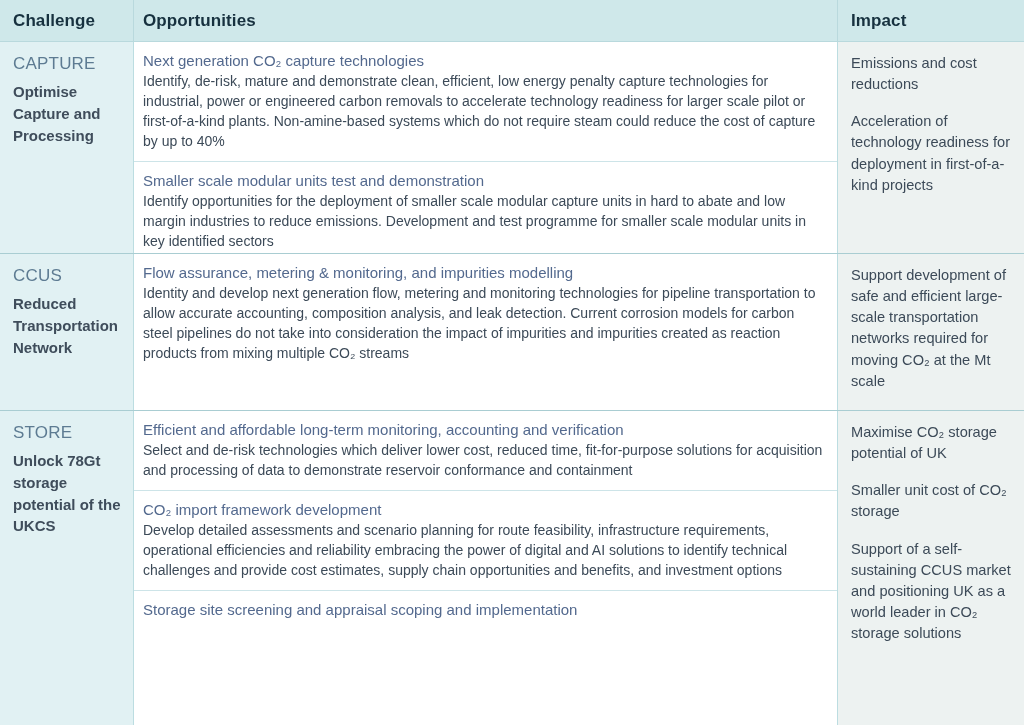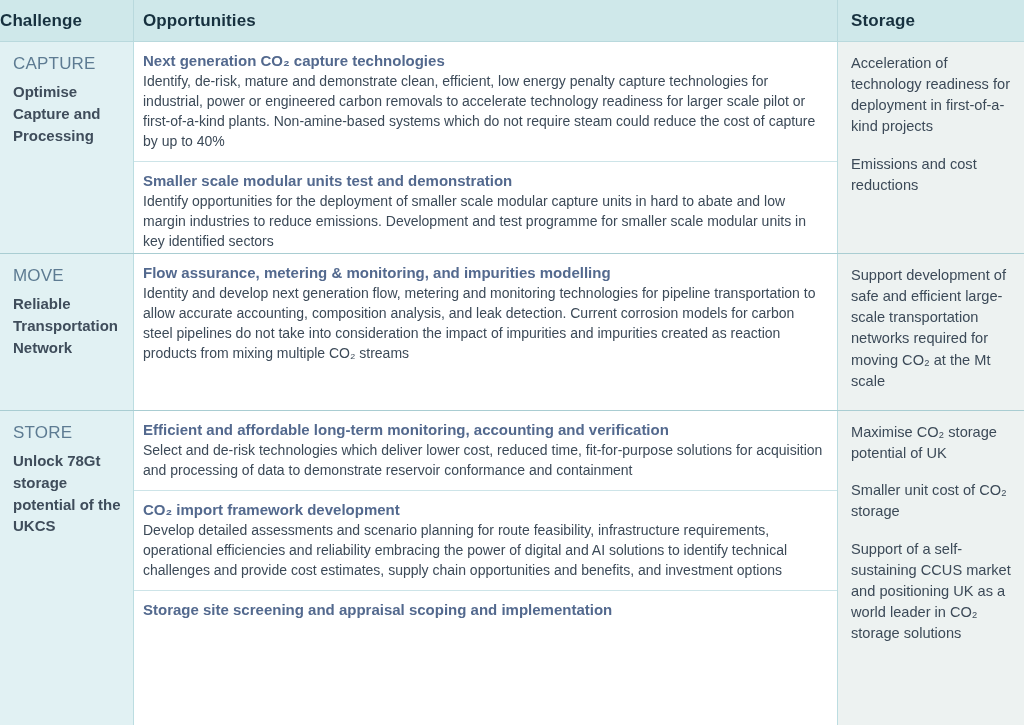--- a/index.html
+++ b/index.html
@@ -37,21 +37,21 @@
     font-weight: bold;
     color: #17313f;
     display: flex;
     align-items: center;
     box-sizing: border-box;
     letter-spacing: 0.1px;
   }
   .th-challenge {
     width: 134px;
     flex: 0 0 134px;
-    padding-left: 0;
+    padding-left: 13px;
     border-right: 1px solid #b9d9dd;
   }
   .th-opportunities {
     flex: 1 1 auto;
     padding-left: 9px;
     border-right: 1px solid #b9d9dd;
   }
   .th-impact {
     width: 186px;
     flex: 0 0 186px;
@@ -108,21 +108,21 @@
     background: #ffffff;
   }
   .opp-item {
     box-sizing: border-box;
     padding: 9px 12px 9px 9px;
     border-bottom: 1px solid #cde4e8;
   }
   .opp-item:last-child { border-bottom: none; }
   .opp-title {
     font-size: 15px;
-    font-weight: bold;
+    font-weight: normal;
     color: #53698e;
     line-height: 1.35;
     margin: 0 0 1px 0;
   }
   .opp-body {
     font-size: 14px;
     color: #3c4a58;
     line-height: 1.42;
     margin: 0;
   }
@@ -144,50 +144,50 @@
   .impact-p:last-child { margin-bottom: 0; }
 </style>
 </head>
 <body>
 
 <div class="table">
 
   <div class="thead">
     <div class="th th-challenge">Challenge</div>
     <div class="th th-opportunities">Opportunities</div>
-    <div class="th th-impact">Storage</div>
+    <div class="th th-impact">Impact</div>
   </div>
 
   <div class="tbody">
 
     <div class="trow row-capture">
       <div class="cell-challenge">
         <div class="challenge-title">CAPTURE</div>
         <div class="challenge-sub">Optimise Capture and Processing</div>
       </div>
       <div class="cell-opportunities">
         <div class="opp-item">
           <p class="opp-title">Next generation CO₂ capture technologies</p>
           <p class="opp-body">Identify, de-risk, mature  and demonstrate clean, efficient, low energy penalty capture technologies for industrial, power or engineered carbon removals to accelerate technology readiness for larger scale pilot or first-of-a-kind plants. Non-amine-based systems which do not require steam could reduce the cost of capture by up to 40%</p>
         </div>
         <div class="opp-item">
           <p class="opp-title">Smaller scale modular units test and demonstration</p>
           <p class="opp-body">Identify opportunities for the deployment of smaller scale modular capture units in hard to abate and low margin industries to reduce emissions. Development and test programme for smaller scale modular units in key identified sectors</p>
         </div>
       </div>
       <div class="cell-impact">
+        <p class="impact-p">Emissions and cost reductions</p>
         <p class="impact-p">Acceleration of technology readiness for deployment in first-of-a-kind projects</p>
-        <p class="impact-p">Emissions and cost reductions</p>
       </div>
     </div>
 
     <div class="trow row-move">
       <div class="cell-challenge">
-        <div class="challenge-title">MOVE</div>
-        <div class="challenge-sub">Reliable Transportation Network</div>
+        <div class="challenge-title">CCUS</div>
+        <div class="challenge-sub">Reduced Transportation Network</div>
       </div>
       <div class="cell-opportunities">
         <div class="opp-item">
           <p class="opp-title">Flow assurance, metering &amp; monitoring, and impurities modelling</p>
           <p class="opp-body">Identity and develop next generation flow, metering and monitoring technologies for pipeline transportation to allow accurate accounting, composition analysis, and leak detection. Current corrosion models for carbon steel pipelines do not take into consideration the impact of impurities and impurities created as reaction products from mixing multiple CO₂ streams</p>
         </div>
       </div>
       <div class="cell-impact">
         <p class="impact-p">Support development of safe and efficient large-scale transportation networks required for moving CO₂ at the Mt scale</p>
       </div>

